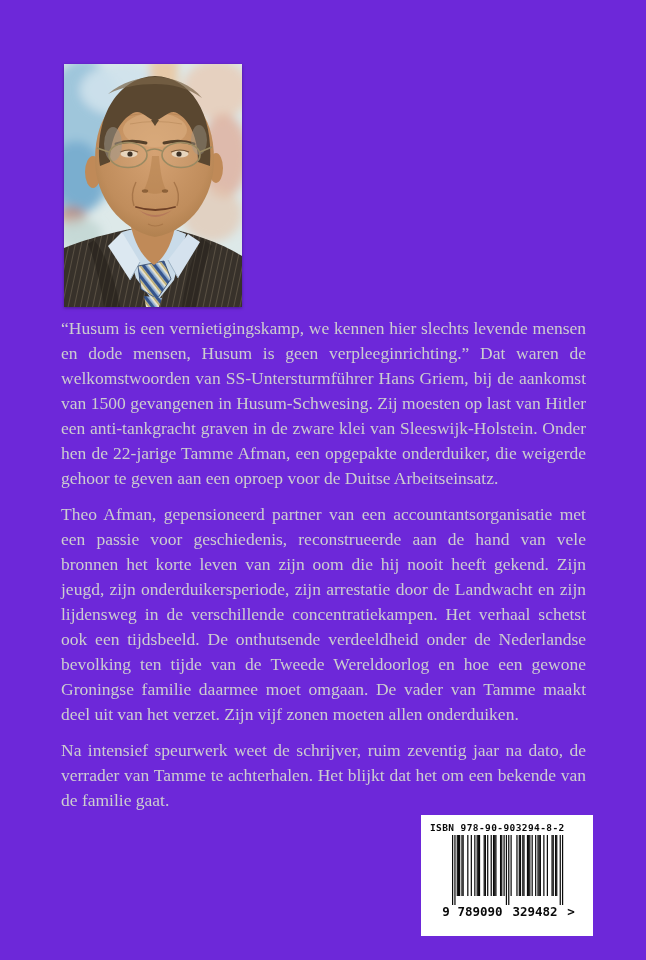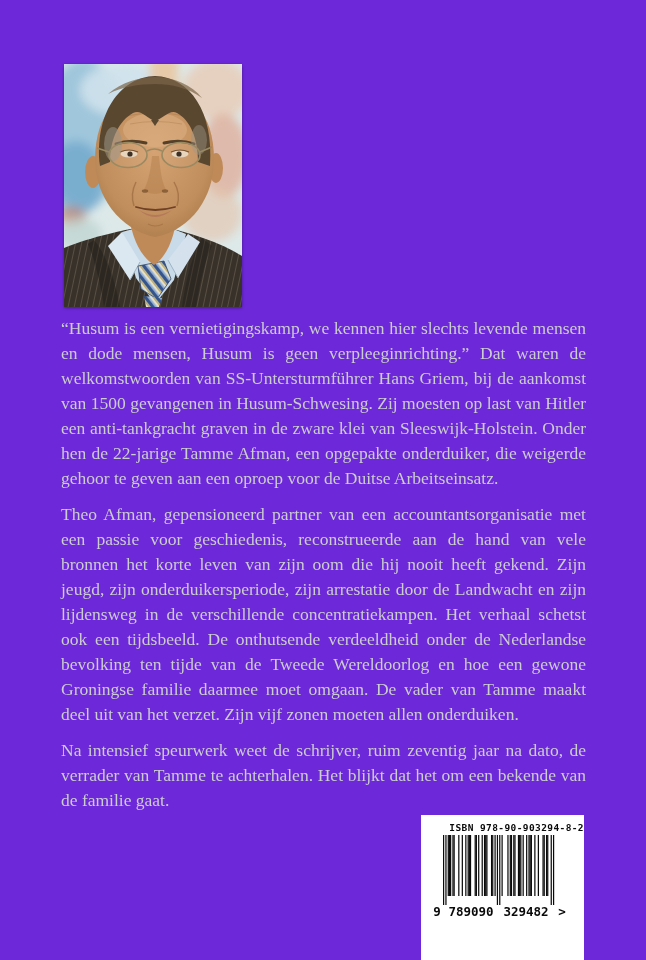--- a/index.html
+++ b/index.html
@@ -18,23 +18,23 @@
   .photo svg{display:block;width:178px;height:243px;}
   .blurb{
     position:absolute;left:61px;top:316px;width:525px;
     color:#cccdcf;
     font-size:17.5px;line-height:25px;
     text-align:justify;
   }
   .blurb p{margin:0 0 11px 0;}
   .blurb p:last-child{margin-bottom:13px;}
   .barcode-panel{
-    position:absolute;left:421px;top:815px;width:163px;height:145px;
+    position:absolute;left:421px;top:815px;width:163px;height:121px;
     background:#ffffff;
-    display:flex;flex-direction:column;align-items:flex-end;
+    display:flex;flex-direction:column;align-items:flex-start;padding-left:9px;
   }
   .isbn-label{
     margin-top:7px;
     font-family:"DejaVu Sans Mono", monospace;
     font-weight:bold;font-size:9.5px;letter-spacing:.4px;
     color:#0a0a0a;white-space:nowrap;
   }
   .bars-svg{display:block;margin-top:2px;width:163px;height:84px;}
   .bars-svg text{
     font-family:"DejaVu Sans Mono", monospace;

